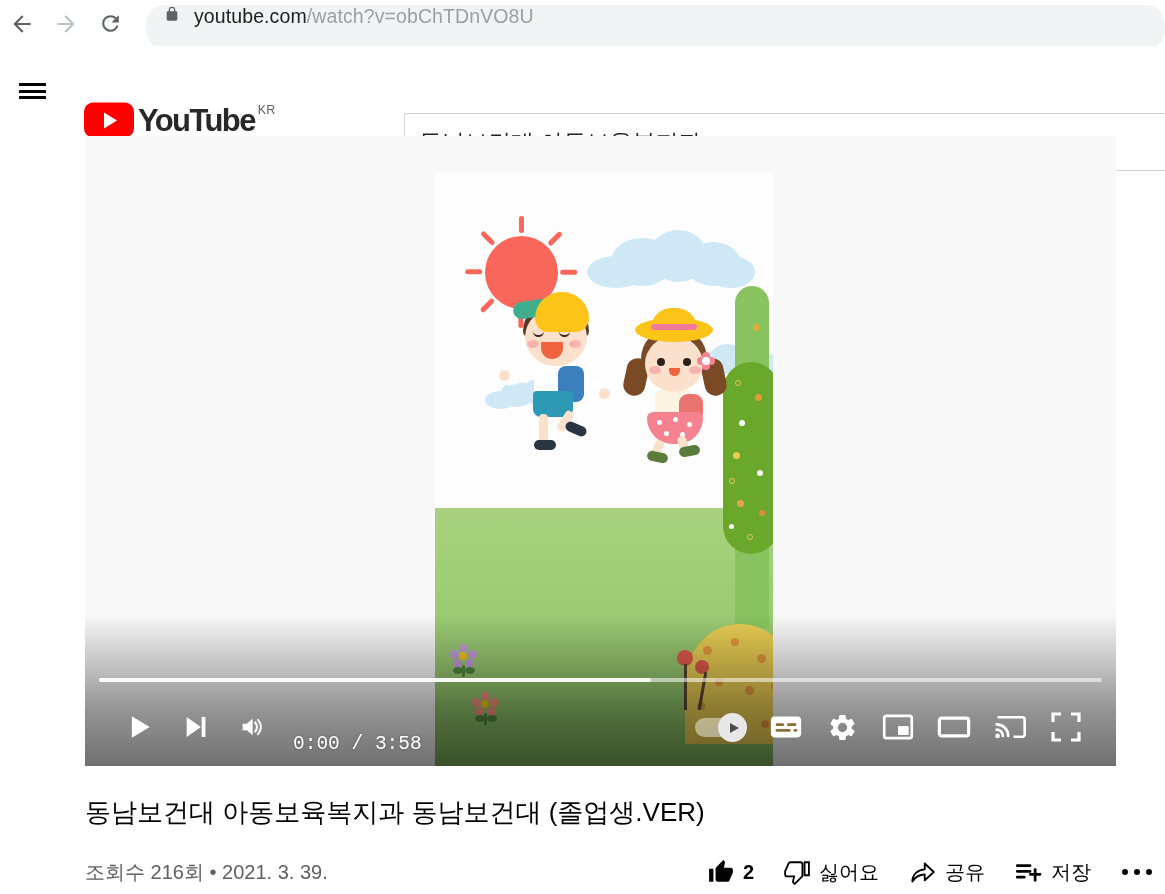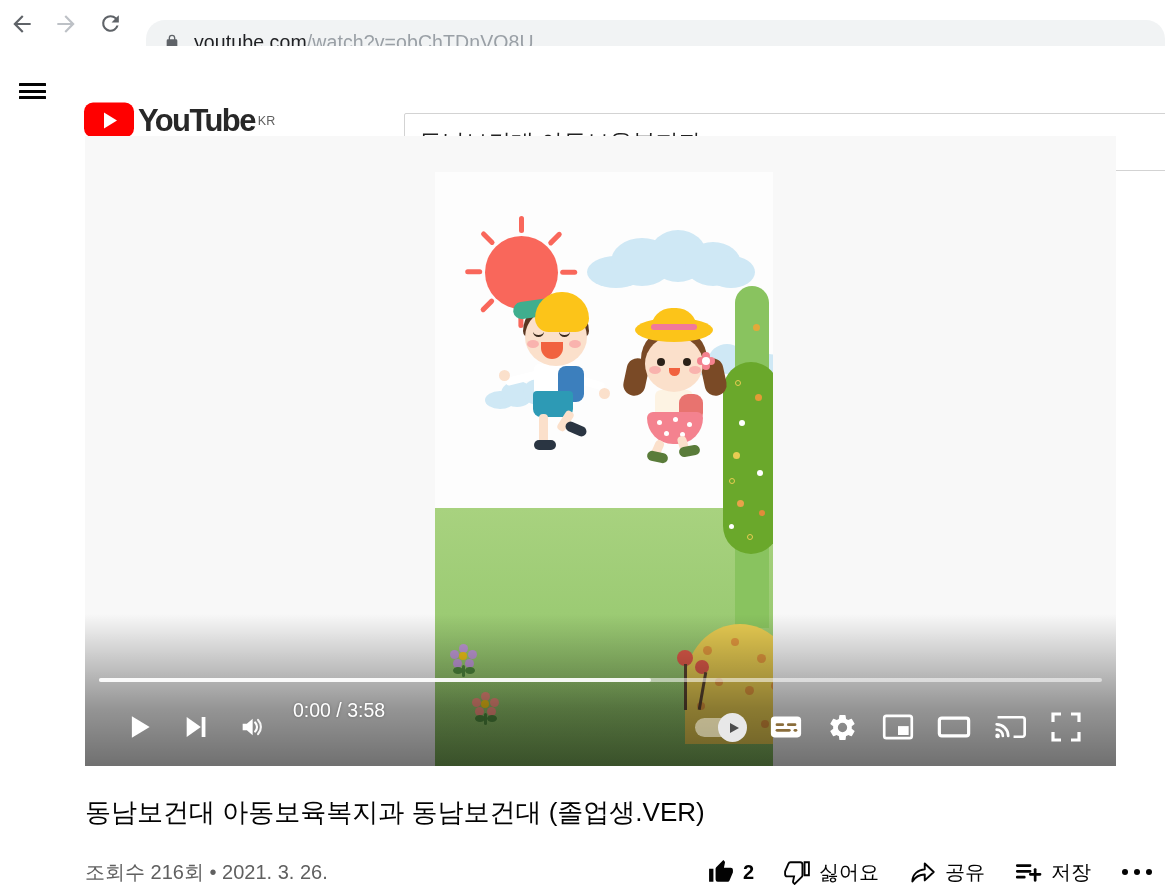--- a/index.html
+++ b/index.html
@@ -22,26 +22,25 @@
   }
   #nav-back, #nav-forward, #nav-reload {
     width: 44px; height: 44px;
     display: flex; align-items: center; justify-content: center;
     flex: 0 0 auto;
   }
   #nav-back { margin-left: 0px; }
   .nav-glyph { display: block; }
   #omnibox {
     position: absolute;
-    left: 146px; top: 20px;
+    left: 146px; top: 5px;
     width: 1019px; height: 44px;
     background: #f1f3f4;
     border-radius: 19px;
     display: flex;
-    align-items: center;
     padding-left: 18px;
   }
   #lock-icon { flex: 0 0 auto; margin-right: 14px; display:block; }
   #omnibox-url {
     font-size: 19.5px;
     color: #9aa0a6;
     letter-spacing: 0.1px;
     white-space: nowrap;
   }
   #omnibox-url .host { color: #202124; }
@@ -71,21 +70,21 @@
     width: 27px; height: 3px;
     background: #030303;
     margin: 3.5px 0;
     border-radius: 0.5px;
   }
   #yt-logo-link {
     position: absolute;
     left: 84px; top: 73px;
     transform: translateY(-50%);
     display: flex;
-    align-items: center;
+    align-items: flex-start;
   }
   #yt-logo-play {
     width: 50px; height: 35px;
     background: #ff0000;
     border-radius: 9px;
     display: flex; align-items: center; justify-content: center;
     flex: 0 0 auto;
   }
   #yt-logo-play .tri {
     width: 0; height: 0;
@@ -273,21 +272,21 @@
     width: 56px; height: 56px;
     display:flex; align-items:center; justify-content:center;
     flex: 0 0 auto;
   }
   #time-display {
     color:#ffffff; font-size:19.5px;
     margin-left: 14px; margin-right: auto;
     white-space: nowrap;
     text-shadow: 0 0 3px rgba(0,0,0,.3);
   }
-  #controls-left { display:flex; align-items:flex-start; margin-left: 26px; }
+  #controls-left { display:flex; align-items:flex-end; margin-left: 26px; font-family: Liberation Mono, monospace; }
   #controls-right { display:flex; align-items:center; margin-right: 22px; }
   #autoplay-toggle {
     width: 56px; height: 28px;
     display:flex; align-items:center;
     margin-right: 10px;
     flex: 0 0 auto;
     position: relative;
   }
   #autoplay-track {
     position:absolute; left:3px; top:5px;
@@ -660,21 +659,21 @@
           <path d="M10 28H2v-8" fill="none" stroke="#ffffff" stroke-width="3.2"></path>
         </svg>
       </div>
     </div>
   </div>
 </div>
 
 <div id="video-title">동남보건대 아동보육복지과 동남보건대 (졸업생.VER)</div>
 
 <div id="meta-row">
-  <span id="view-info">조회수 216회 • 2021. 3. 26.</span>
+  <span id="view-info">조회수 216회 • 2021. 3. 39.</span>
 </div>
 
 <div id="actions-row">
 
   <div class="action-btn">
     <svg width="26" height="26" viewBox="0 0 24 24">
       <path d="M1 21h4V9H1v12zM23 10a2 2 0 0 0-2-2h-6.31l.95-4.57.03-.32a1.5 1.5 0 0 0-.44-1.06L14.17 1 7.59 7.59A2 2 0 0 0 7 9v10a2 2 0 0 0 2 2h9c.83 0 1.54-.5 1.84-1.22l3.02-7.05c.09-.23.14-.47.14-.73v-2z" fill="#030303"></path>
     </svg>
     <span class="count-label">2</span>
   </div>

